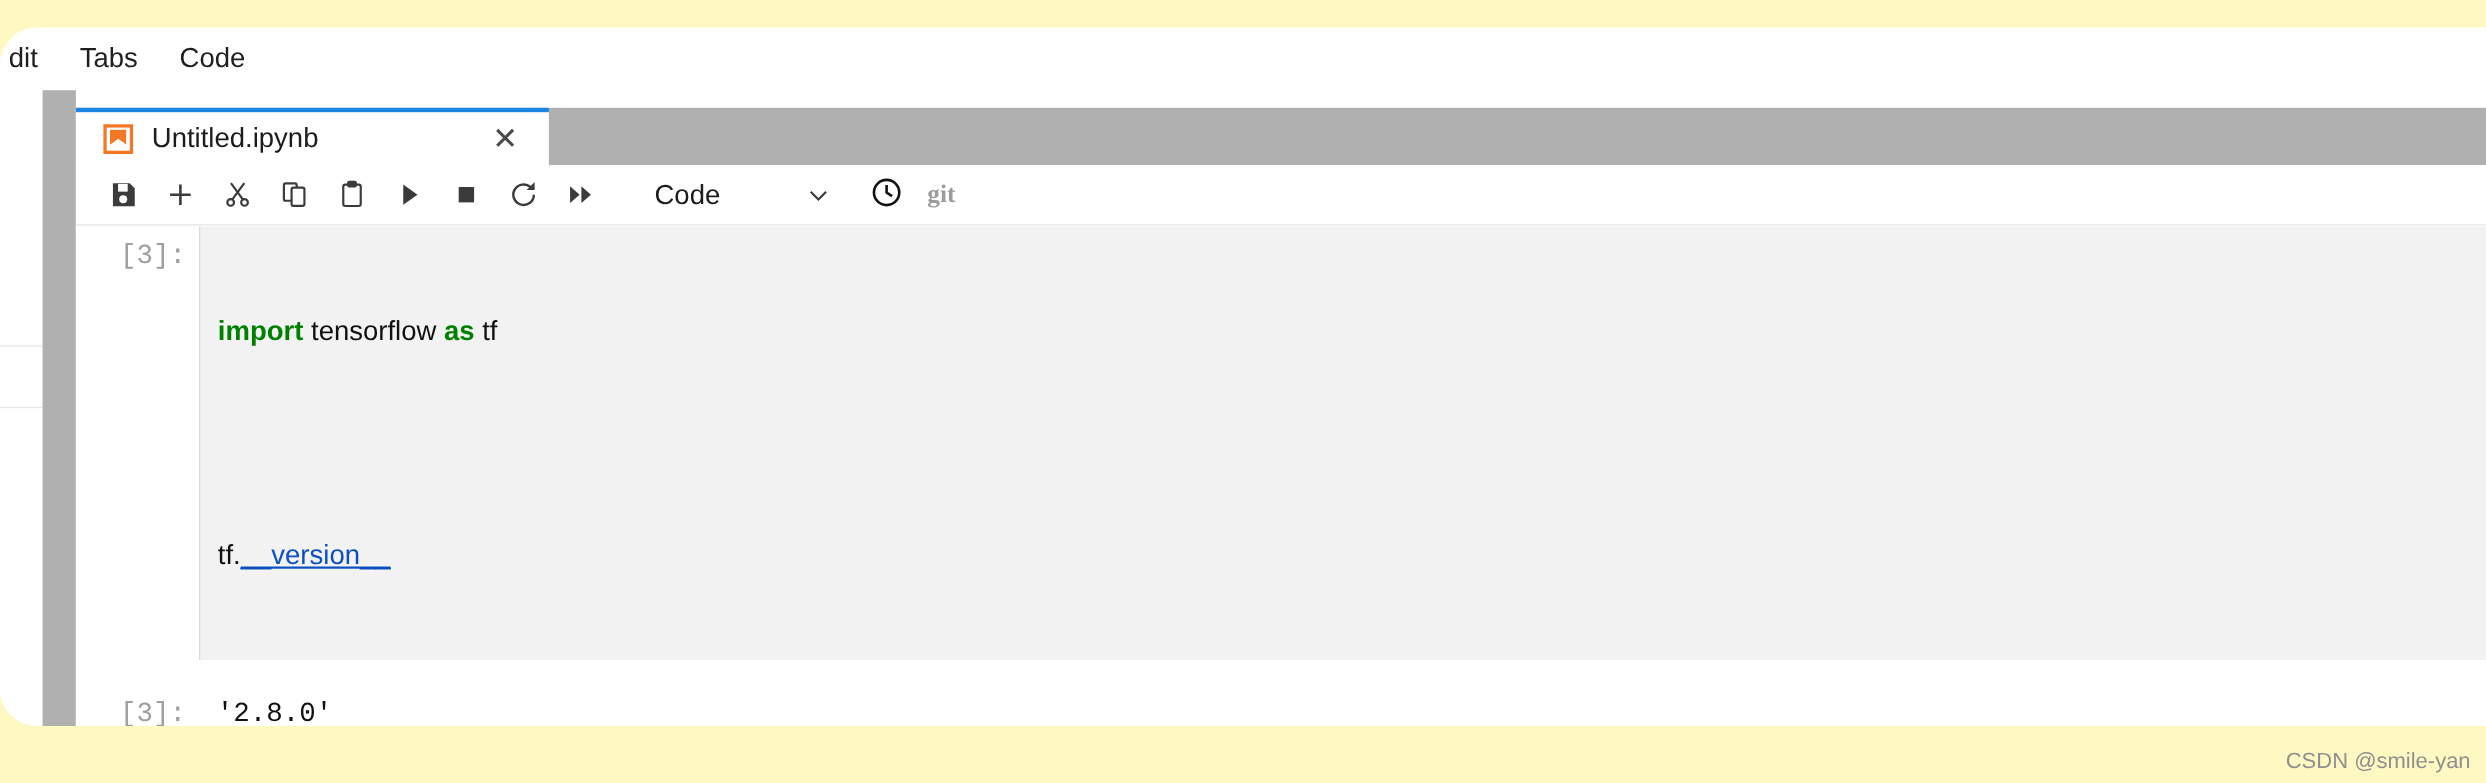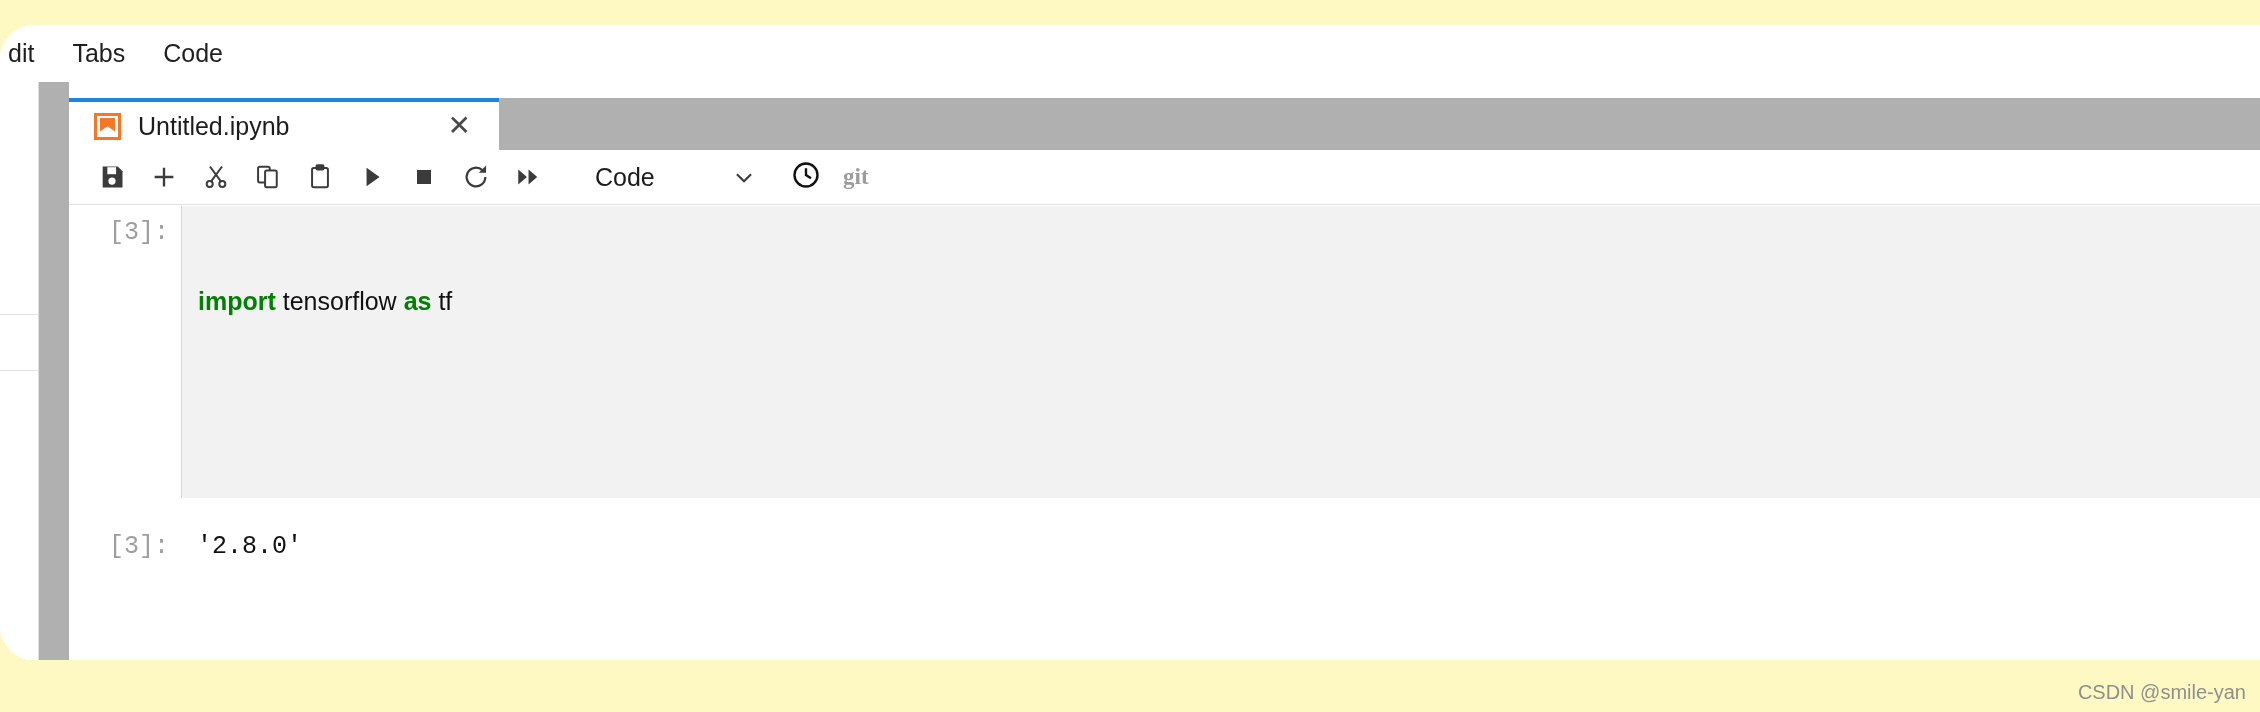--- a/index.html
+++ b/index.html
@@ -440,20 +440,21 @@
           <div class="tb-git">git</div>
         </div>
 
         <div class="cells">
 
           <div class="cell">
             <div class="prompt">[3]:</div>
             <div class="input-area">
               <div><span class="tok-kw">import</span><span class="tok-plain"> tensorflow </span><span class="tok-kw">as</span><span class="tok-plain"> tf</span></div>
               <div>&nbsp;</div>
+              <div><span class="tok-plain">tf.</span><span class="tok-dunder">__version__</span></div>
             </div>
           </div>
 
           <div class="spacer-sm"></div>
 
           <div class="cell">
             <div class="prompt">[3]:</div>
             <div class="output-area">'2.8.0'</div>
           </div>
 

